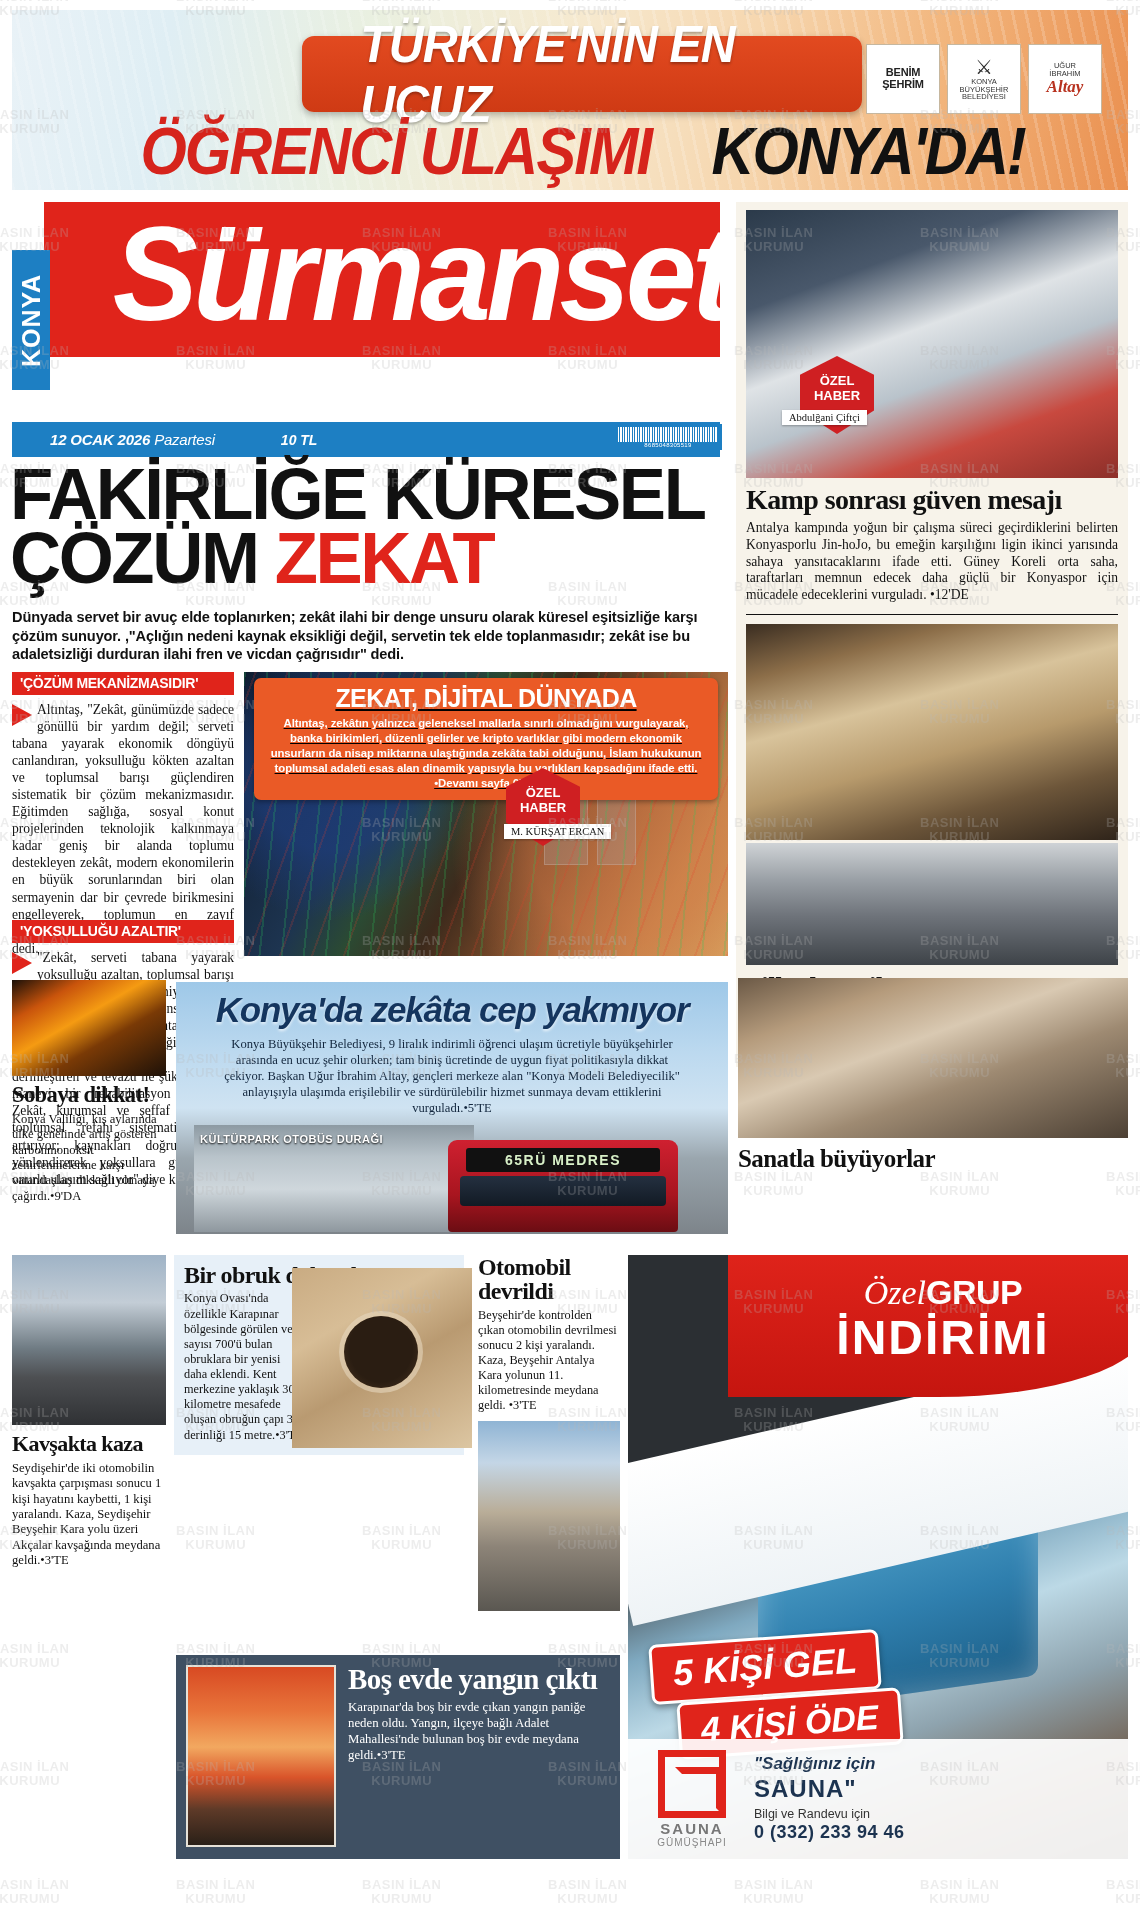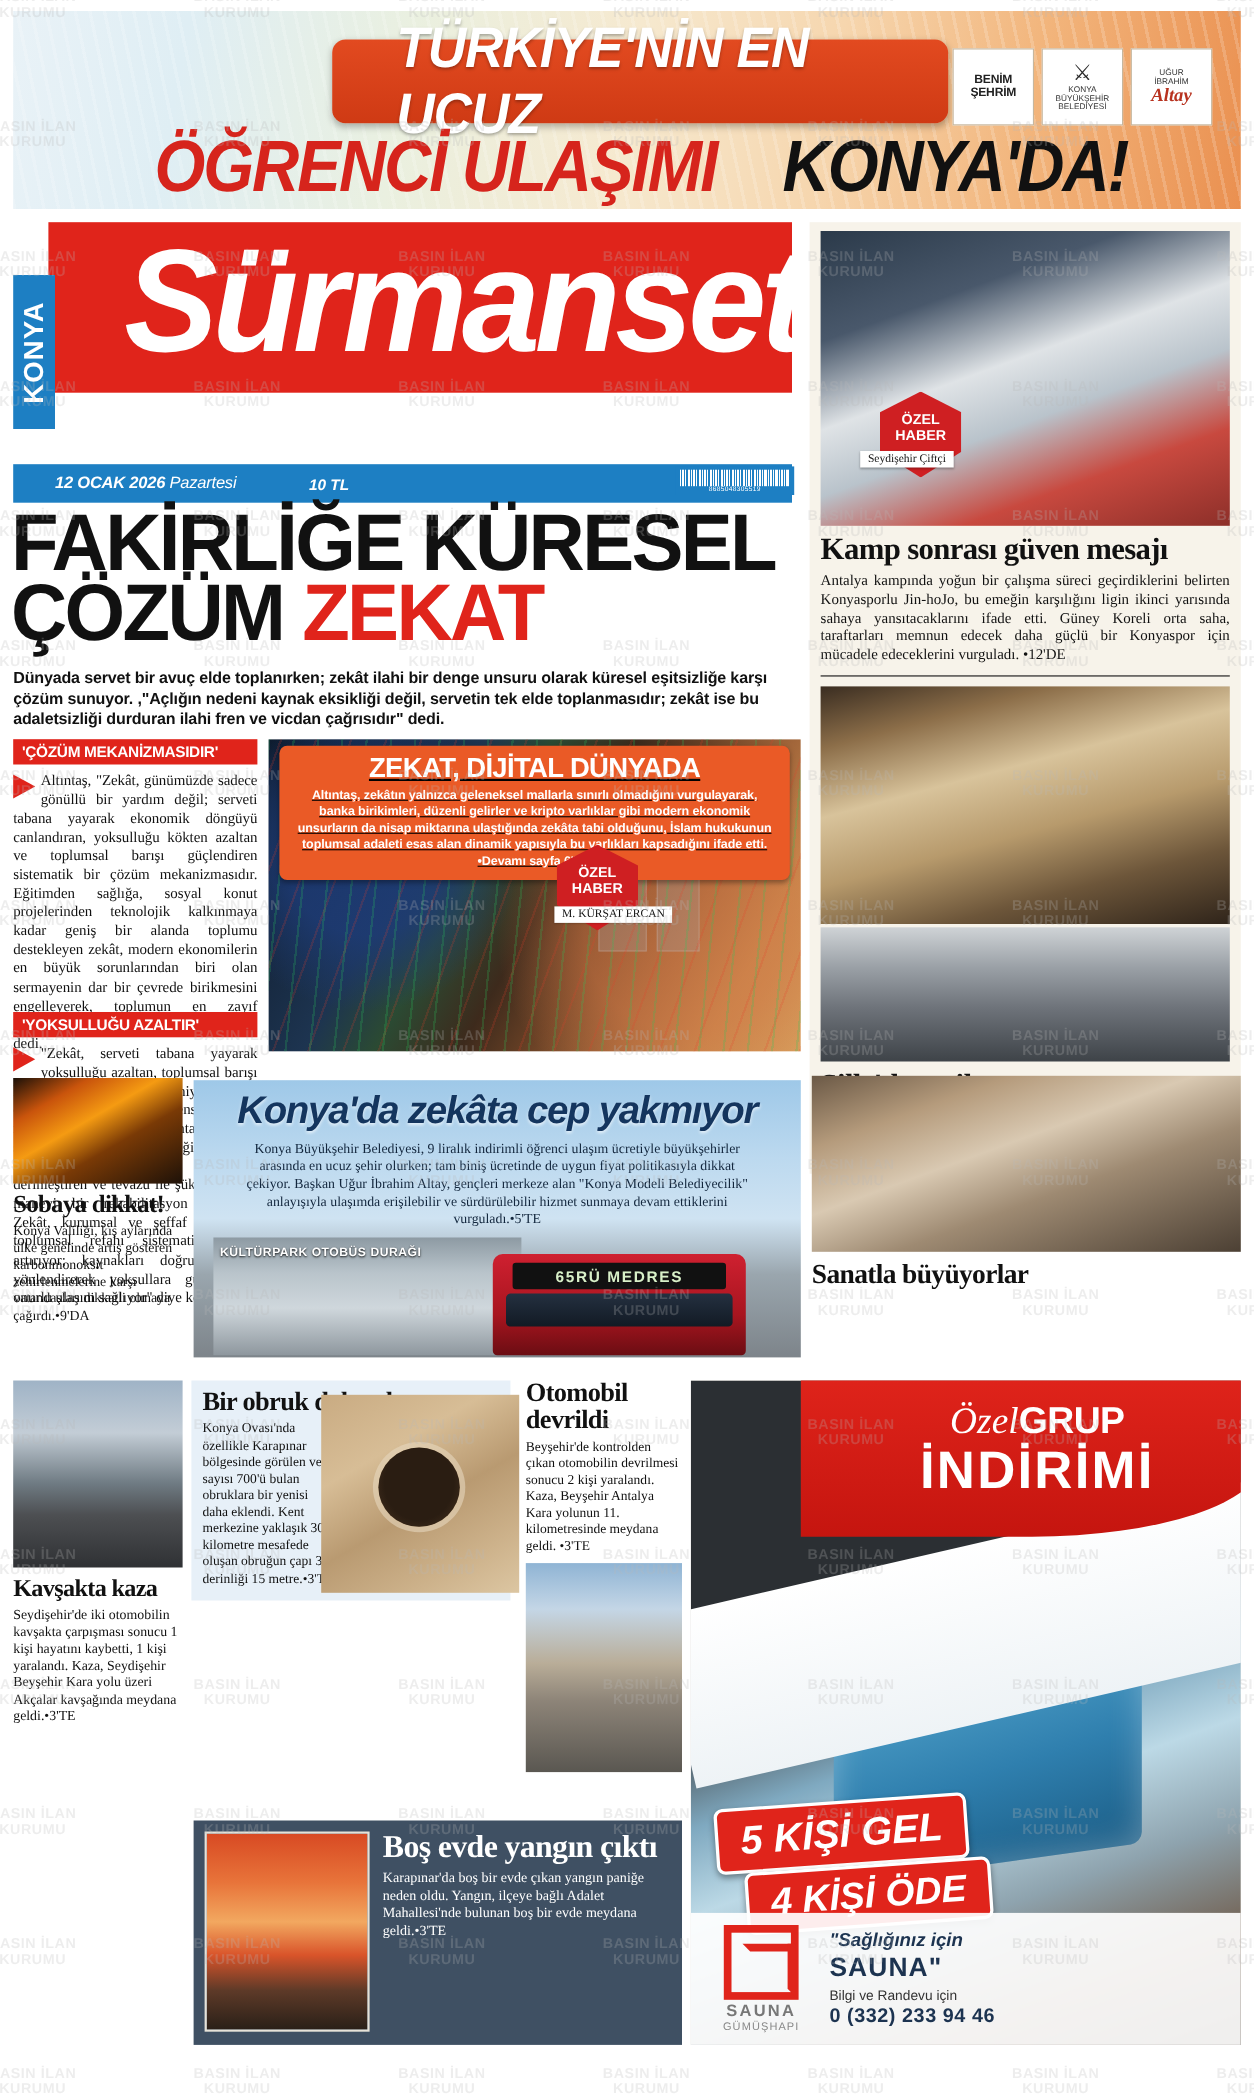--- a/index.html
+++ b/index.html
@@ -485,21 +485,21 @@
   </div>
 
   <div class="rail">
     <div class="rail-inner">
 
       <div class="ph img-sport">
         <div class="ozel-badge" style="left: 54px; top: 146px;">
           <span>ÖZEL</span>
           <span>HABER</span>
         </div>
-        <div class="ozel-name" style="left: 36px; top: 200px;">Seydişehir Çiftçi</div>
+        <div class="ozel-name" style="left: 36px; top: 200px;">Abdulğani Çiftçi</div>
       </div>
 
       <h2>Kamp sonrası güven mesajı</h2>
       <p>Antalya kampında yoğun bir çalışma süreci geçirdiklerini belirten Konyasporlu Jin-hoJo, bu emeğin karşılığını ligin ikinci yarısında sahaya yansıtacaklarını ifade etti. Güney Koreli orta saha, taraftarları memnun edecek daha güçlü bir Konyaspor için mücadele edeceklerini vurguladı. •12'DE</p>
 
       <div class="rule"></div>
 
       <div class="ph img-sille1"></div>
       <div class="ph img-sille2" style="margin-top:3px"></div>
 

